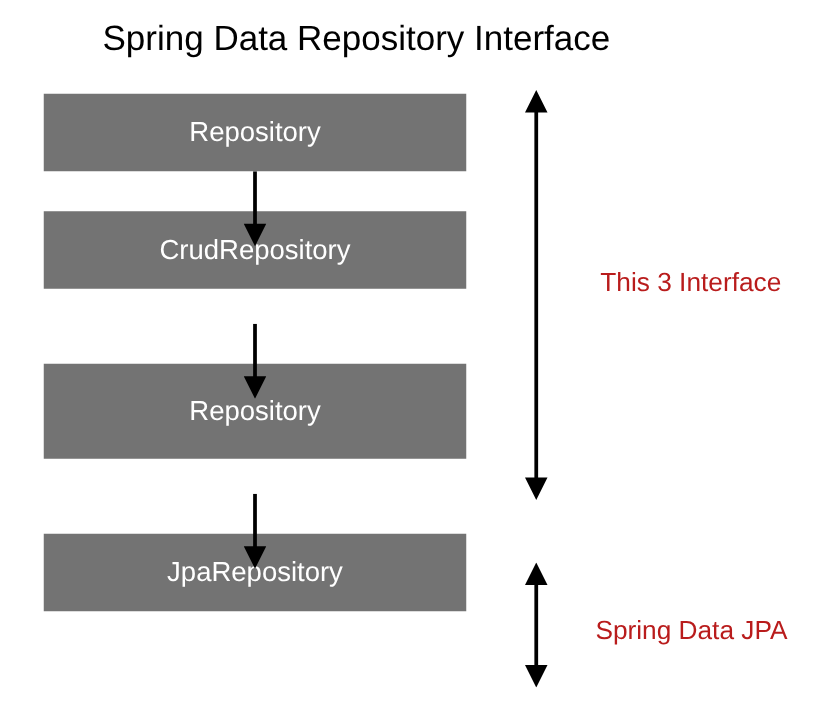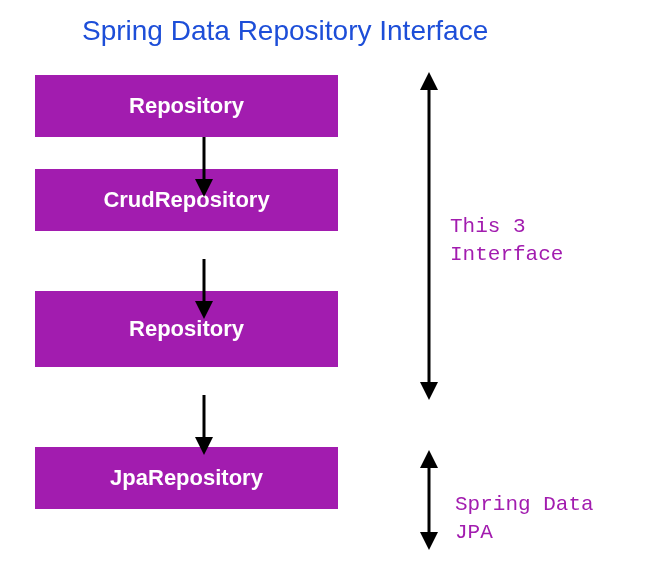--- a/index.html
+++ b/index.html
@@ -13,58 +13,56 @@
       background: #ffffff;
       font-family: "Segoe UI", Arial, sans-serif;
       position: relative;
     }
     .title {
       position: absolute;
       top: 15px;
       left: 82px;
       font-size: 28px;
       font-weight: 400;
-      color: #1d4ed8;
+      color: #000000;
     }
     .boxes-column {
       position: absolute;
       left: 35px;
       top: 75px;
       width: 338px;
     }
     .box {
-      width: 303px;
-      background: #a21caf;
+      width: 338px;
+      background: #737373;
       color: #ffffff;
       font-size: 22px;
       display: flex;
       flex-direction: column;
       align-items: center;
       justify-content: center;
       text-align: center;
       line-height: 1.2;
-      font-weight: bold;
     }
     .box-1 { height: 62px; margin-top: 0; }
     .box-2 { height: 62px; margin-top: 32px; }
     .box-3 { height: 76px; margin-top: 60px; padding: 6px 0; }
-    .box-4 { height: 62px; margin-top: 80px; }
+    .box-4 { height: 62px; margin-top: 60px; }
 
     .arrow-down {
       position: absolute;
       left: 195px;
       width: 18px;
     }
     .annotation {
       position: absolute;
-      color: #a21caf;
+      color: #b91c1c;
       font-size: 21px;
-      text-align: left;
+      text-align: right;
       line-height: 1.35;
-      font-family: Liberation Mono, monospace;
     }
     .annotation-1 {
       left: 450px;
       top: 213px;
       width: 175px;
     }
     .annotation-2 {
       left: 455px;
       top: 491px;
       width: 175px;

